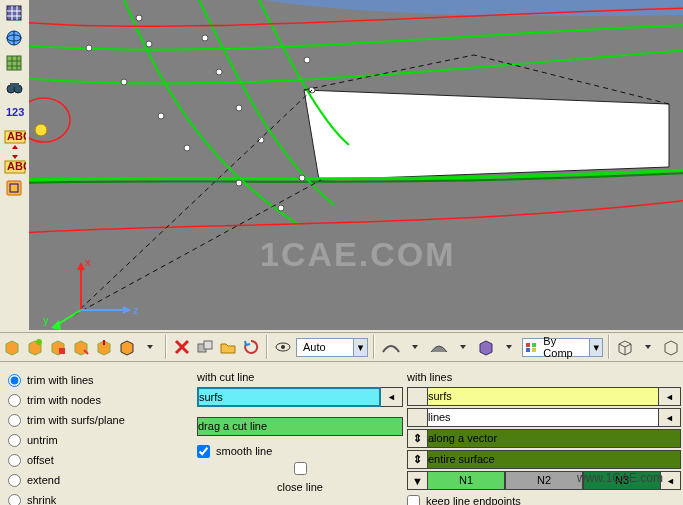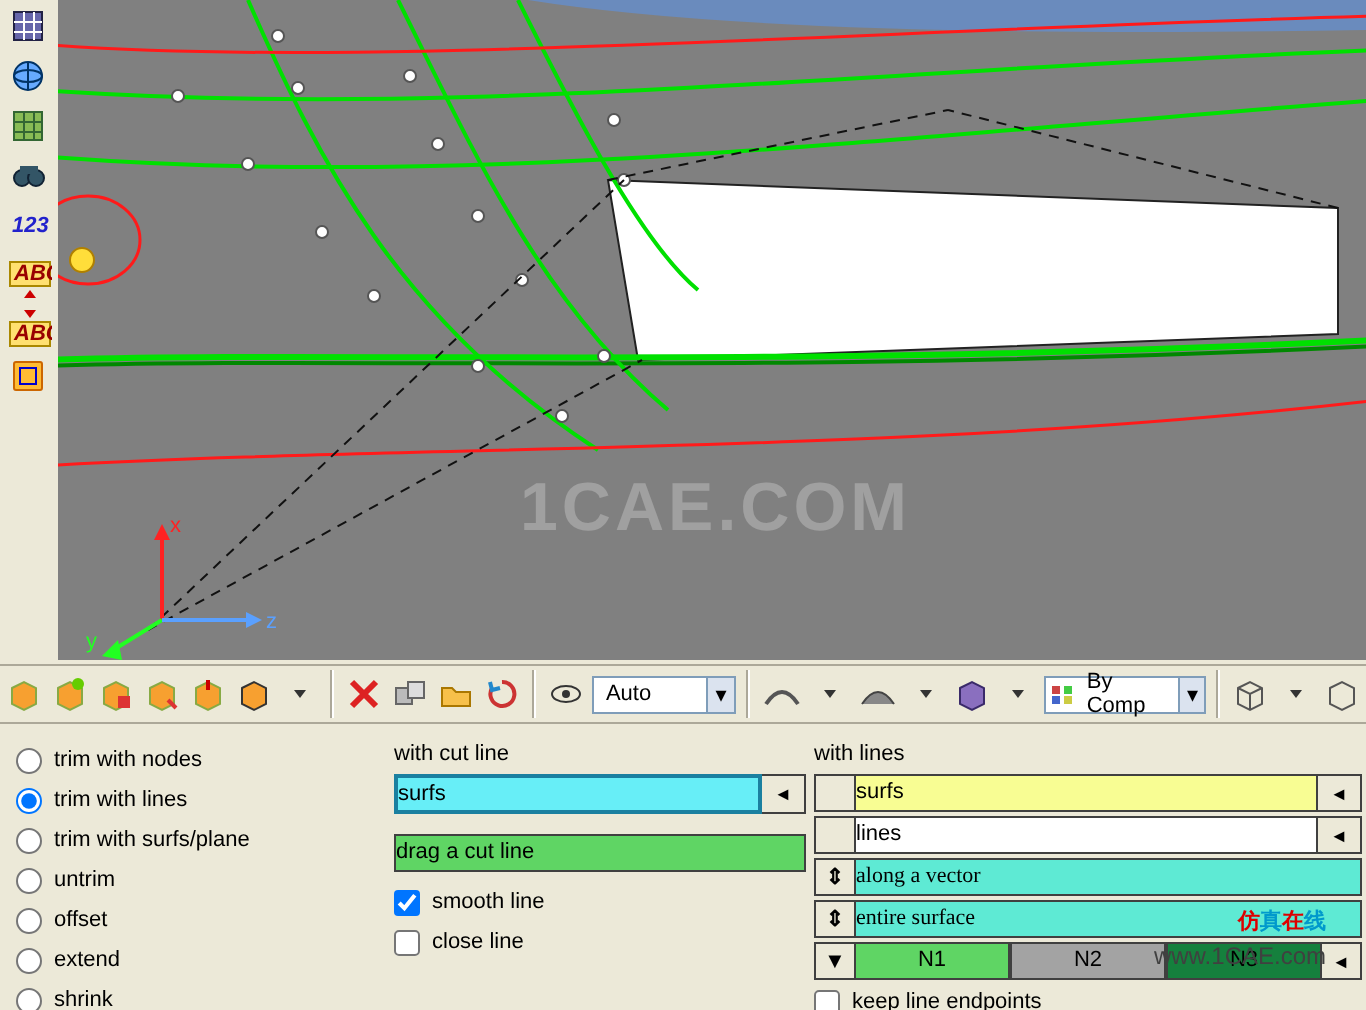--- a/index.html
+++ b/index.html
@@ -1,20 +1,20 @@
 <!DOCTYPE html>
 <html><head>
 <meta charset="utf-8">
 <style>
   * { box-sizing: border-box; margin: 0; padding: 0; font-family: Tahoma, Arial, sans-serif; font-size: 11px; }
   body { width: 683px; height: 505px; background: #ece9d8; position: relative; overflow: hidden; user-select: none; }
 
   
   .ltb { position: absolute; left: 0; top: 0; width: 29px; height: 330px; background: #ece9d8; padding-top: 1px; }
-  .ltb .ic { width: 24px; height: 24px; margin: 1px auto; display: block; border: 1px solid transparent; font-style: italic; }
+  .ltb .ic { width: 24px; height: 24px; margin: 1px auto; display: block; border: 1px solid transparent; }
 
   
   .vp { position: absolute; left: 29px; top: 0; right: 0px; height: 330px; background: #808080; overflow: hidden; }
 
   
   .htb { position: absolute; left: 0; top: 332px; right: 0; height: 30px; background: #ece9d8; border-top: 1px solid #aca899; border-bottom: 1px solid #aca899; display: flex; align-items: center; padding: 0 2px; gap: 3px; }
   .hic { width: 22px; height: 22px; border: 1px solid transparent; display: inline-flex; align-items: center; justify-content: center; margin: 0 0px; }
   .vsep { width: 2px; height: 24px; border-left: 1px solid #aca899; border-right: 1px solid #fff; margin: 0 2px; }
   .combo { display: inline-flex; align-items: center; border: 1px solid #7f9db9; background: #fff; height: 19px; }
   .combo span.txt { padding: 1px 6px; font-size: 11px; }
@@ -30,21 +30,21 @@
   .radio input { margin-left: 2px; }
   .lbl { font-size: 11px; color: #000; }
 
   .hdr { font-size: 11px; margin-bottom: 4px; }
 
   .btn { border: 1px solid #404040; text-align: left; height: 19px; line-height: 17px; font-size: 11px; }
   .btn.ysurf { background: #f8fd93; }
   .btn.ylines { background: #ffffff; }
   .btn.cyan { background: #67eef7; border: 2px solid #1a80a0; height: 20px; line-height: 17px; }
   .btn.green { background: #5fd564; }
-  .btn.grey { background: #5eead4; font-family: Liberation Serif, serif; }
+  .btn.grey { background: #4d7c0f; }
   .gap { height: 8px; }
 
   .row { display: flex; align-items: stretch; gap: 0; margin-bottom: 2px; }
   .row .btn { flex: 1; }
   .tog { width: 22px; border: 1px solid #404040; background: #ece9d8; display: flex; align-items: center; justify-content: center; font-weight: bold; }
   .tog.tr { border-left: none; }
   .tog.tl { border-right: none; }
   .segN { border: 1px solid #404040; height: 19px; line-height: 17px; text-align: center; flex: 1; font-size: 11px; }
   .N1 { background: #5fd564; }
   .N2 { background: #a3a3a3; }
@@ -315,26 +315,26 @@
   <span class="hic">
       <svg width="18" height="18">
         <path d="M3 6l6-3 6 3v8l-6 3-6-3z" fill="none" stroke="#555"></path>
       </svg>
     </span>
 </div>
 
 <div class="panel">
   <div class="col1">
     <label class="radio">
-        <input type="radio" name="r" style="">
-        <span class="lbl">trim with nodes</span>
-      </label>
-    <label class="radio">
         <input type="radio" name="r" checked="" style="">
         <span class="lbl">trim with lines</span>
+      </label>
+    <label class="radio">
+        <input type="radio" name="r" style="">
+        <span class="lbl">trim with nodes</span>
       </label>
     <label class="radio">
         <input type="radio" name="r" style="">
         <span class="lbl">trim with surfs/plane</span>
       </label>
     <label class="radio">
         <input type="radio" name="r" style="">
         <span class="lbl">untrim</span>
       </label>
     <label class="radio">
@@ -360,21 +360,21 @@
         </div>
     </div>
     <div class="gap"></div>
     <div class="row">
         <div class="btn green" style="width:158px;">drag a cut line</div>
       </div>
     <div class="chk">
       <input type="checkbox" checked="" style="">
       <span class="lbl">smooth line</span>
     </div>
-    <div class="chk" style="margin-top:2px;">
+    <div class="chk" style="margin-top:2px;flex-direction:column;">
       <input type="checkbox" style="">
       <span class="lbl">close line</span>
     </div>
   </div>
 
   <div class="col3">
     <div class="hdr">with lines</div>
     <div class="row">
       <div class="tog tl" style="width:20px;"></div>
       <div class="btn ysurf">surfs</div>
@@ -414,15 +414,14 @@
     </div>
     <div class="chk" style="margin-top:2px;">
       <input type="checkbox" style="">
       <span class="lbl">keep line endpoints</span>
     </div>
   </div>
 </div>
 
 <div class="wm1">1CAE.COM</div>
 <div class="wm2">
-  <div class="a"><span>仿</span><span>真</span><span>在</span><span>线</span></div>
   <div class="b">www.1CAE.com</div>
 </div>
 
 </body></html>

